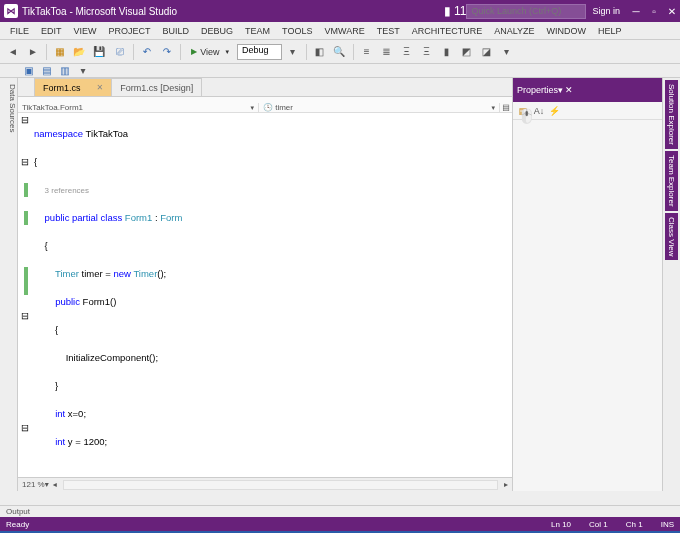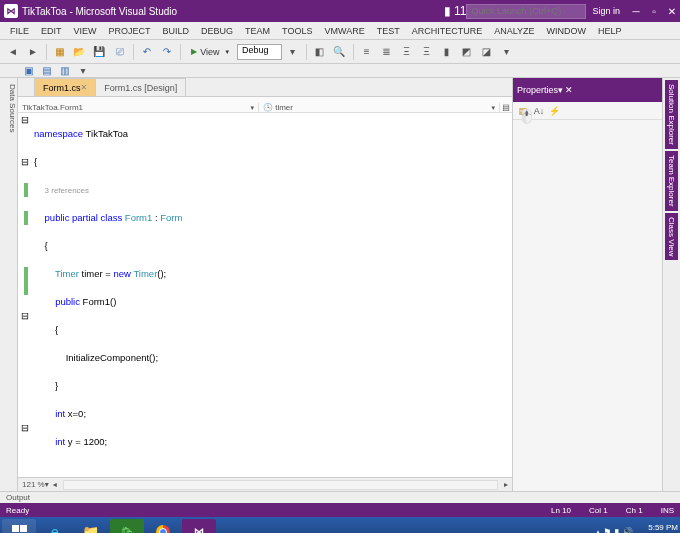--- a/index.html
+++ b/index.html
@@ -32,21 +32,21 @@
 
   
   .main { display: flex; height: calc(533px - 22px - 18px - 24px - 12px - 14px - 30px); background: #fff; }
 
   
   .leftrail { width: 18px; background: #eee; border-right: 1px solid #ccc; writing-mode: vertical-rl; text-orientation: mixed; font-size: 8px; color: #555; padding-top: 6px; text-align: left; }
 
   
   .editor-area { flex: 1; display: flex; flex-direction: column; min-width: 0; }
   .doc-tabs { height: 19px; background: #eee; display: flex; align-items: flex-end; border-bottom: 1px solid #ccc; padding-left: 16px; }
-  .doc-tab { height: 18px; padding: 2px 8px; font-size: 9px; display: flex; align-items: center; gap: 0; border: 1px solid #ccc; border-bottom: none; background: #eee; color: #555; margin-right: -1px; }
+  .doc-tab { height: 18px; padding: 2px 8px; font-size: 9px; display: flex; align-items: center; gap: 16px; border: 1px solid #ccc; border-bottom: none; background: #eee; color: #555; margin-right: -1px; }
   .doc-tab.active { background: #f5cc84; color: #000; }
   .doc-tab .x { font-size: 8px; color: #888; }
   .nav-row { height: 16px; background: #fafafa; border-bottom: 1px solid #ddd; display: flex; align-items: flex-end; font-size: 8px; color: #555; }
   .nav-row .dd { flex: 1; padding: 0 4px; border-right: 1px solid #ddd; display: flex; align-items: center; justify-content: space-between; }
   .nav-row .dd .arrow { font-size: 7px; }
 
   .code-container { flex: 1; display: flex; overflow: hidden; font-family: Consolas, monospace; font-size: 9.5px; line-height: 14px; background: #fff; position: relative; }
   .margin { width: 14px; background: #fff; }
   .margin .mark { height: 14px; display: flex; align-items: center; justify-content: center; }
   .margin .green { background: #6fbb6f; width: 4px; height: 14px; margin-left: 2px; }
@@ -65,21 +65,21 @@
   .rp-toolbar { height: 18px; background: #f5f5f5; border-bottom: 1px solid #ddd; display: flex; align-items: center; padding: 0 3px; gap: 2px; position: relative; }
   .rp-tbtn { width: 14px; height: 14px; font-size: 9px; display: flex; align-items: center; justify-content: center; color: #555; }
   .rp-body { flex: 1; background: #f5f5f5; }
   .cursor { position: absolute; left: 5px; top: 6px; font-size: 14px; pointer-events: none; }
 
   
   .rightrail { width: 18px; background: #eee; border-left: 1px solid #ccc; display: flex; flex-direction: column; align-items: center; }
   .rr-tab { writing-mode: vertical-rl; font-size: 8px; color: #fff; background: #68217a; padding: 4px 2px; margin-top: 2px; }
 
   
-  .output { height: 12px; background: #eee; border-top: 1px solid #ccc; font-size: 8px; color: #555; padding-left: 6px; display: flex; align-items: center; }
+  .output { height: 12px; background: #eee; border-top: 1px solid #ccc; font-size: 8px; color: #555; padding-left: 6px; display: flex; align-items: center; margin-top: 14px; }
 
   
   .statusbar { height: 14px; background: #68217a; color: #fff; font-size: 8px; display: flex; align-items: center; padding: 0 6px; }
   .statusbar .sb-l { flex: 0 0 auto; }
   .statusbar .sb-sp { flex: 1; }
   .statusbar .sb-cell { margin-left: 18px; }
 
   
   .taskbar { height: 30px; background: linear-gradient(#2a5caa, #1c3e74); display: flex; align-items: center; padding: 0 2px; }
   .task-btn { width: 34px; height: 26px; margin-right: 2px; display: flex; align-items: center; justify-content: center; border-radius: 2px; font-size: 14px; color: #fff; }

